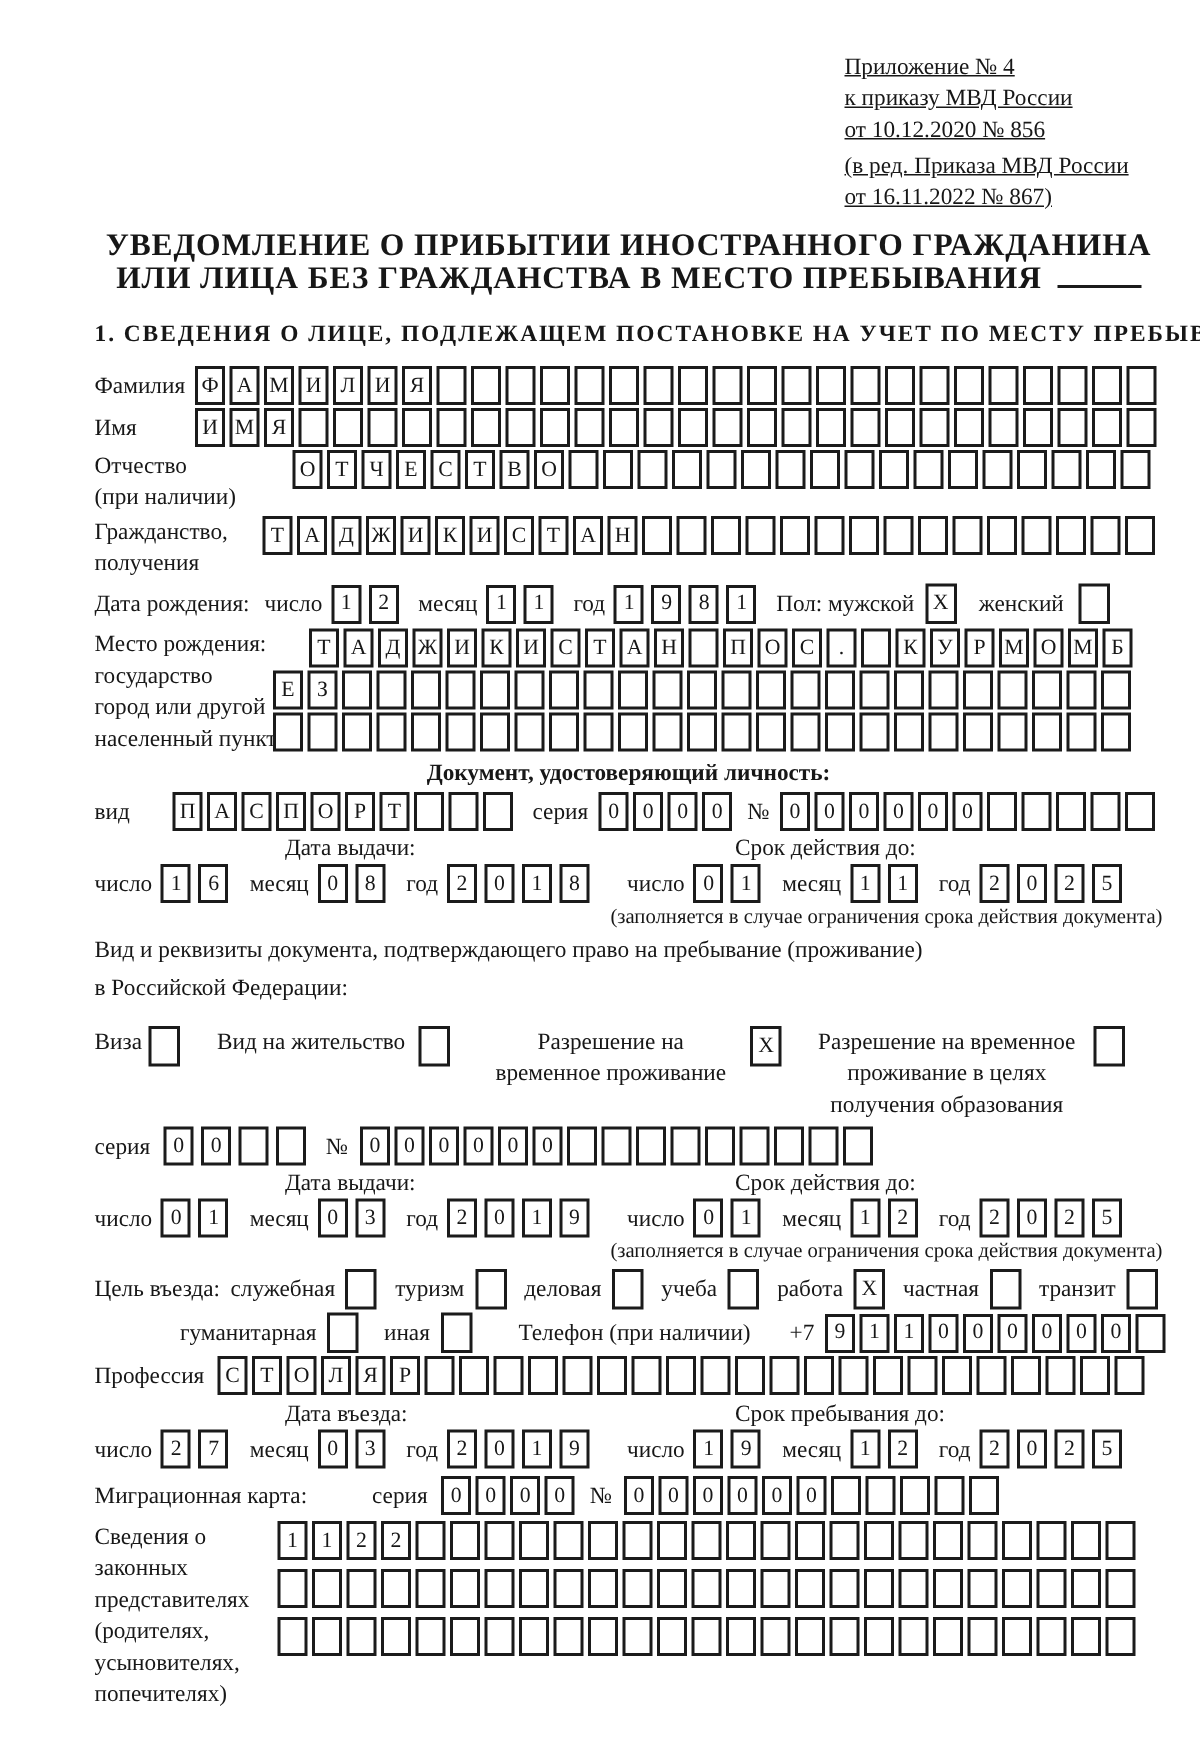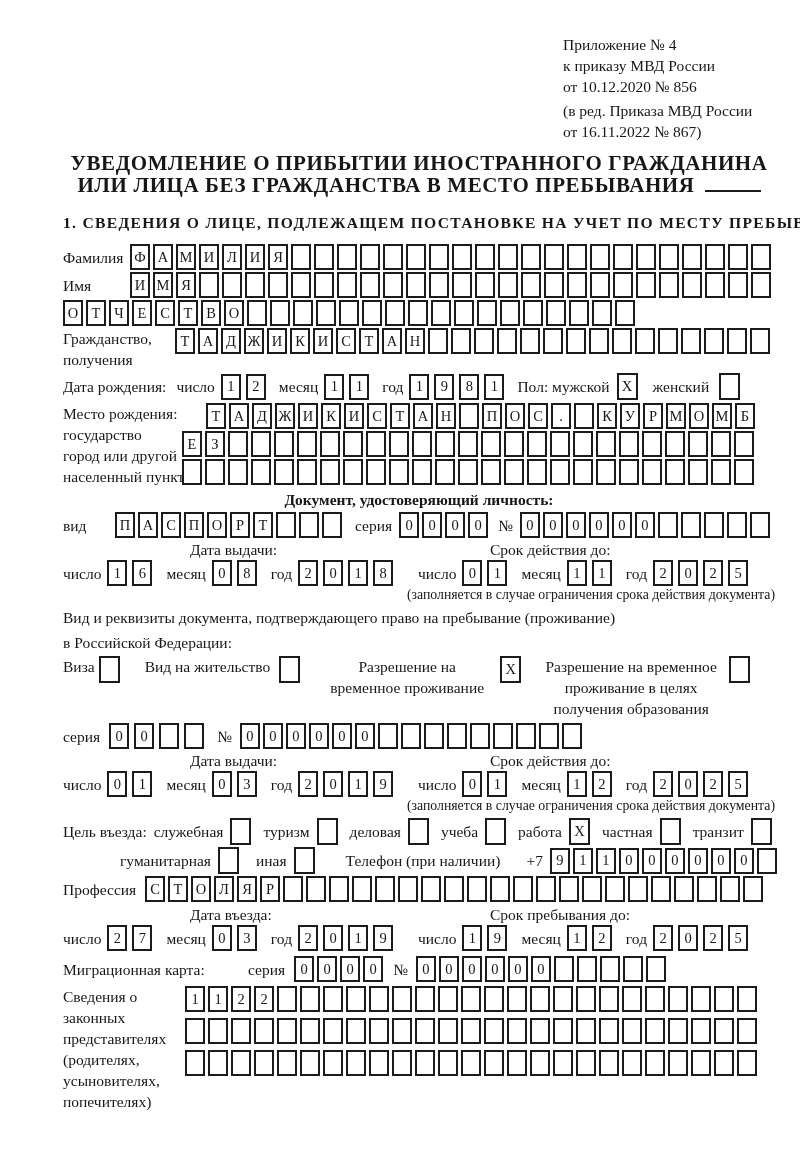--- a/index.html
+++ b/index.html
@@ -8,21 +8,21 @@
   .lbl{font-size:15.5px;line-height:21px;flex:none;white-space:nowrap;}
   .row{display:flex;align-items:center;margin-bottom:2px;}
   .row.top{align-items:flex-start;}
   .cellrow{display:flex;flex:none;}
   .cell{box-sizing:border-box;width:20px;height:26px;border:2px solid #1b1b1b;margin-right:3px;
         display:flex;align-items:center;justify-content:center;font-size:14.5px;flex:none;background:#fff;}
   .cellrow.sp .cell{margin-right:5px;}
   .cellrow.cb .cell{width:21px;height:27px;}
   
   .hdr{display:flex;justify-content:flex-end;padding-right:12px;}
-  .hdr-lines{width:200px;font-size:14.5px;line-height:19px;}
+  .hdr-lines{width:200px;font-size:14.5px;line-height:19px;text-decoration:underline;}
   .hdr-lines .gap{height:3px;}
   .forma{text-align:right;font-weight:bold;font-size:15.5px;margin:13px 38px 0 0;}
   
   .title{margin-top:10px;text-align:center;font-weight:bold;font-size:21px;line-height:22px;letter-spacing:.6px;}
   .blank-line{display:inline-block;width:56px;border-bottom:2px solid #1b1b1b;height:14px;margin-left:10px;}
   .sec-head{margin-top:18px;font-weight:bold;font-size:15.6px;letter-spacing:1.3px;white-space:nowrap;}
   .fields{margin-top:12px;}
   
   .w67{width:67px;}.w132{width:132px;}.w112{width:112px;}.w119{width:119px;}.w82{width:82px;}
   .lblcol{display:flex;flex-direction:column;flex:none;}
@@ -39,21 +39,21 @@
   .dcol-r{flex:1;}
   .dcol-title{font-size:15.5px;line-height:19px;}
   .dcol-l .dcol-title{padding-left:127px;}
   .dcol-r .dcol-title{padding-left:72px;}
   .dgrp{display:flex;align-items:center;margin-top:1px;}
   .dgrp .lbl{margin-right:6px;}
   .dgrp .cellrow{margin-right:9px;}
   .note{font-size:13.8px;text-align:right;margin:1px 0 4px;}
   .intro{font-size:15.5px;line-height:21px;margin-top:4px;}
   
-  .cbrow{margin-top:3px;margin-bottom:4px;}
+  .cbrow{margin-top:15px;margin-bottom:4px;}
   .cbitem{display:flex;align-items:flex-start;flex:none;}
   .cbitem .lbl{margin-right:9px;}
   .cbitem .ctr{white-space:normal;text-align:center;line-height:21px;}
   .purpose .lbl{margin-right:7px;}
   .purpose .cellrow{margin-right:9px;}
 </style>
 </head>
 <body>
 
 <div class="page">
@@ -140,20 +140,24 @@
           <span class="cell"></span>
           <span class="cell"></span>
           <span class="cell"></span>
           <span class="cell"></span>
           <span class="cell"></span>
           <span class="cell"></span>
         </span>
     </div>
 
     <div class="row top">
+      <span class="lblcol w132">
+        <span class="lbl">Отчество</span>
+        <span class="lbl">(при наличии)</span>
+      </span>
       <span class="cellrow">
           <span class="cell">О</span>
           <span class="cell">Т</span>
           <span class="cell">Ч</span>
           <span class="cell">Е</span>
           <span class="cell">С</span>
           <span class="cell">Т</span>
           <span class="cell">В</span>
           <span class="cell">О</span>
           <span class="cell"></span>

